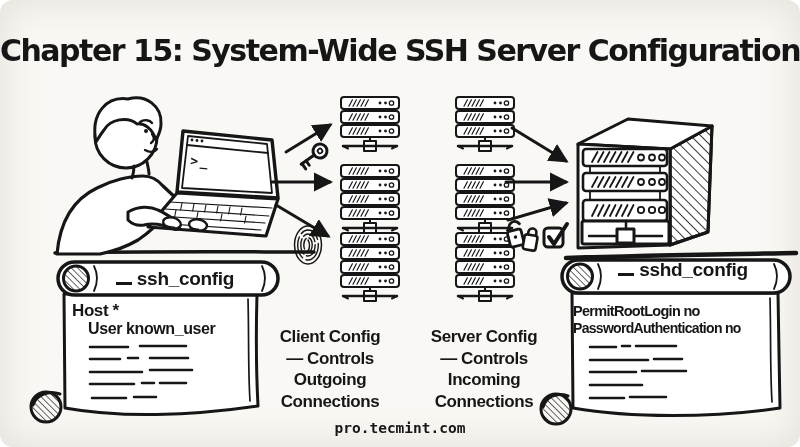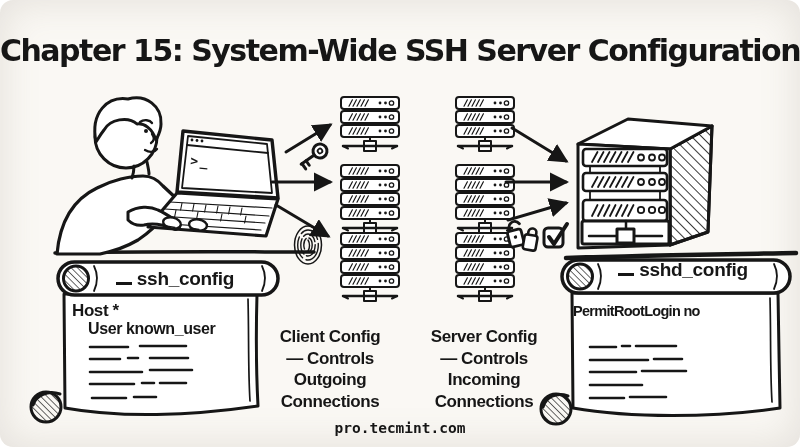--- a/index.html
+++ b/index.html
@@ -276,20 +276,21 @@
     <span>ssh_config</span>
   </div>
   <div class="scroll-title" style="left:564px; top:262px; width:222px; height:15px;">
     <span class="roll-dash"></span>
     <span>sshd_config</span>
   </div>
 
   <div class="cfg l1">Host *</div>
   <div class="cfg l2">User known_user</div>
   <div class="cfg r1">PermitRootLogin no</div>
+  <div class="cfg r2">PasswordAuthentication no</div>
 
   <div class="caption client">
     <div>Client Config</div>
     <div>— Controls</div>
     <div>Outgoing</div>
     <div>Connections</div>
   </div>
   <div class="caption server">
     <div>Server Config</div>
     <div>— Controls</div>

